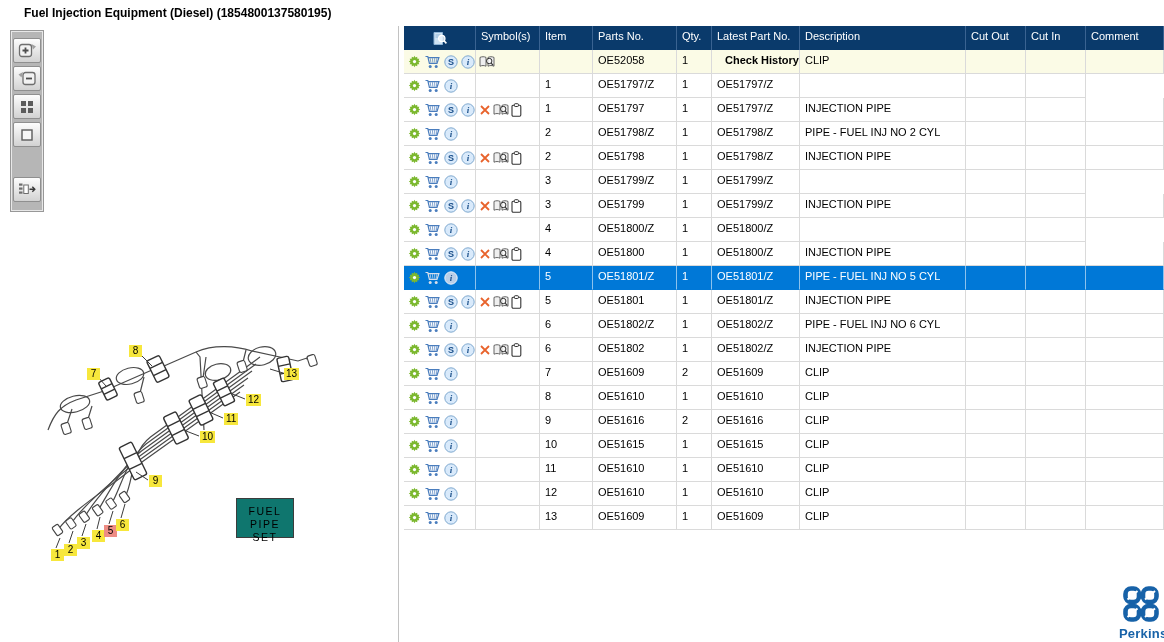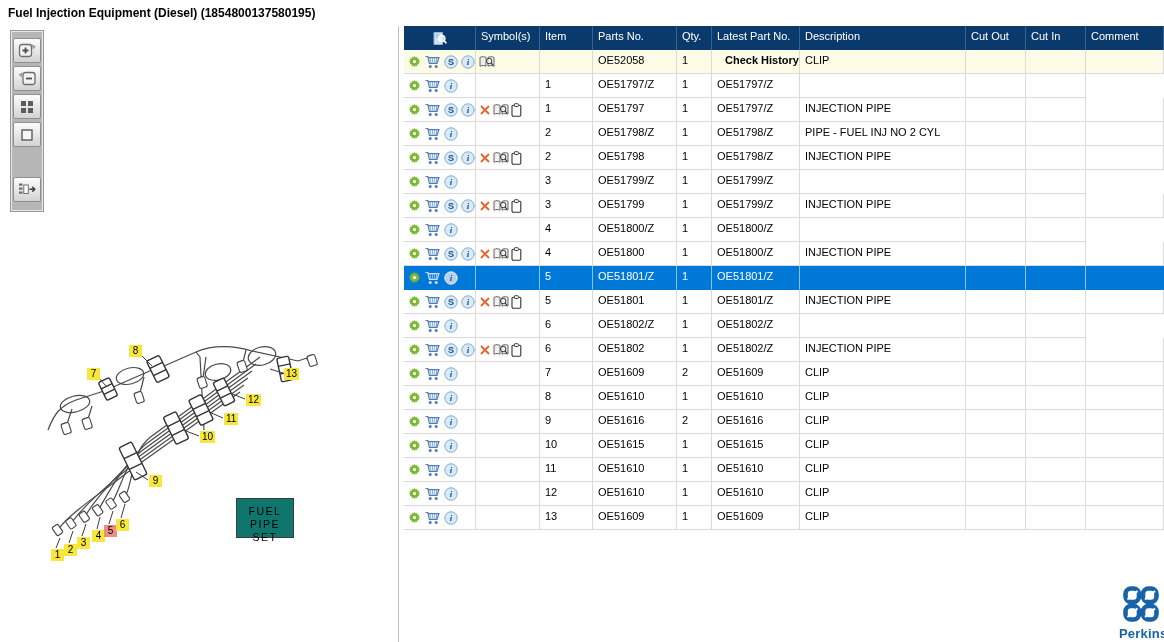--- a/index.html
+++ b/index.html
@@ -3,21 +3,21 @@
 <meta charset="utf-8">
 <style>
   html,body{margin:0;padding:0;}
   body{
     width:1164px;height:642px;overflow:hidden;position:relative;
     background:#ffffff;font-family:"Liberation Sans",sans-serif;color:#000;
   }
   
   .titlebar{
     position:absolute;left:0;top:0;width:100%;height:26px;
-    font-size:12px;font-weight:bold;line-height:26px;padding-left:8px;box-sizing:border-box;
+    font-size:12px;font-weight:bold;line-height:26px;padding-left:24px;box-sizing:border-box;
   }
   
   .left-panel{
     position:absolute;left:0;top:26px;width:398px;height:616px;
     border-right:1px solid #c2c2c2;background:#fff;
   }
   .diagram-svg{position:absolute;left:0;top:0;}
   .dlabel{
     position:absolute;min-width:9px;height:12px;padding:0 2px;
     background:var(--label-yellow);color:#000;font-size:10px;line-height:12px;
@@ -684,20 +684,21 @@
               <circle class="badge-bg" cx="7" cy="7" r="6.2" fill="#d9eafb" stroke="#7fa9cf"></circle>
               <text x="7" y="10.2" text-anchor="middle" font-size="9" font-weight="bold" font-style="italic" fill="#1a4f8a" font-family="Liberation Serif,serif">i</text>
             </svg>
           </span>
         </div>
         <div class="cell syms"></div>
         <div class="cell">5</div>
         <div class="cell">OE51801/Z</div>
         <div class="cell">1</div>
         <div class="cell">OE51801/Z</div>
+        <div class="cell">PIPE - FUEL INJ NO 5 CYL</div>
         <div class="cell"></div>
         <div class="cell"></div>
         <div class="cell"></div>
       </div>
       <div class="trow">
         <div class="cell icons">
           <span class="icon">
             <svg width="13" height="13" viewBox="0 0 16 16">
               <path fill="#7cb82f" d="M8 1l1.1 2 2.2-.9.2 2.4 2.4.2-.9 2.2L15 8l-2 1.1.9 2.2-2.4.2-.2 2.4-2.2-.9L8 15l-1.1-2-2.2.9-.2-2.4-2.4-.2.9-2.2L1 8l2-1.1-.9-2.2 2.4-.2.2-2.4 2.2.9z"></path>
               <circle cx="8" cy="8" r="2" fill="#fff"></circle>
@@ -774,20 +775,21 @@
               <circle class="badge-bg" cx="7" cy="7" r="6.2" fill="#d9eafb" stroke="#7fa9cf"></circle>
               <text x="7" y="10.2" text-anchor="middle" font-size="9" font-weight="bold" font-style="italic" fill="#1a4f8a" font-family="Liberation Serif,serif">i</text>
             </svg>
           </span>
         </div>
         <div class="cell syms"></div>
         <div class="cell">6</div>
         <div class="cell">OE51802/Z</div>
         <div class="cell">1</div>
         <div class="cell">OE51802/Z</div>
+        <div class="cell">PIPE - FUEL INJ NO 6 CYL</div>
         <div class="cell"></div>
         <div class="cell"></div>
         <div class="cell"></div>
       </div>
       <div class="trow">
         <div class="cell icons">
           <span class="icon">
             <svg width="13" height="13" viewBox="0 0 16 16">
               <path fill="#7cb82f" d="M8 1l1.1 2 2.2-.9.2 2.4 2.4.2-.9 2.2L15 8l-2 1.1.9 2.2-2.4.2-.2 2.4-2.2-.9L8 15l-1.1-2-2.2.9-.2-2.4-2.4-.2.9-2.2L1 8l2-1.1-.9-2.2 2.4-.2.2-2.4 2.2.9z"></path>
               <circle cx="8" cy="8" r="2" fill="#fff"></circle>

